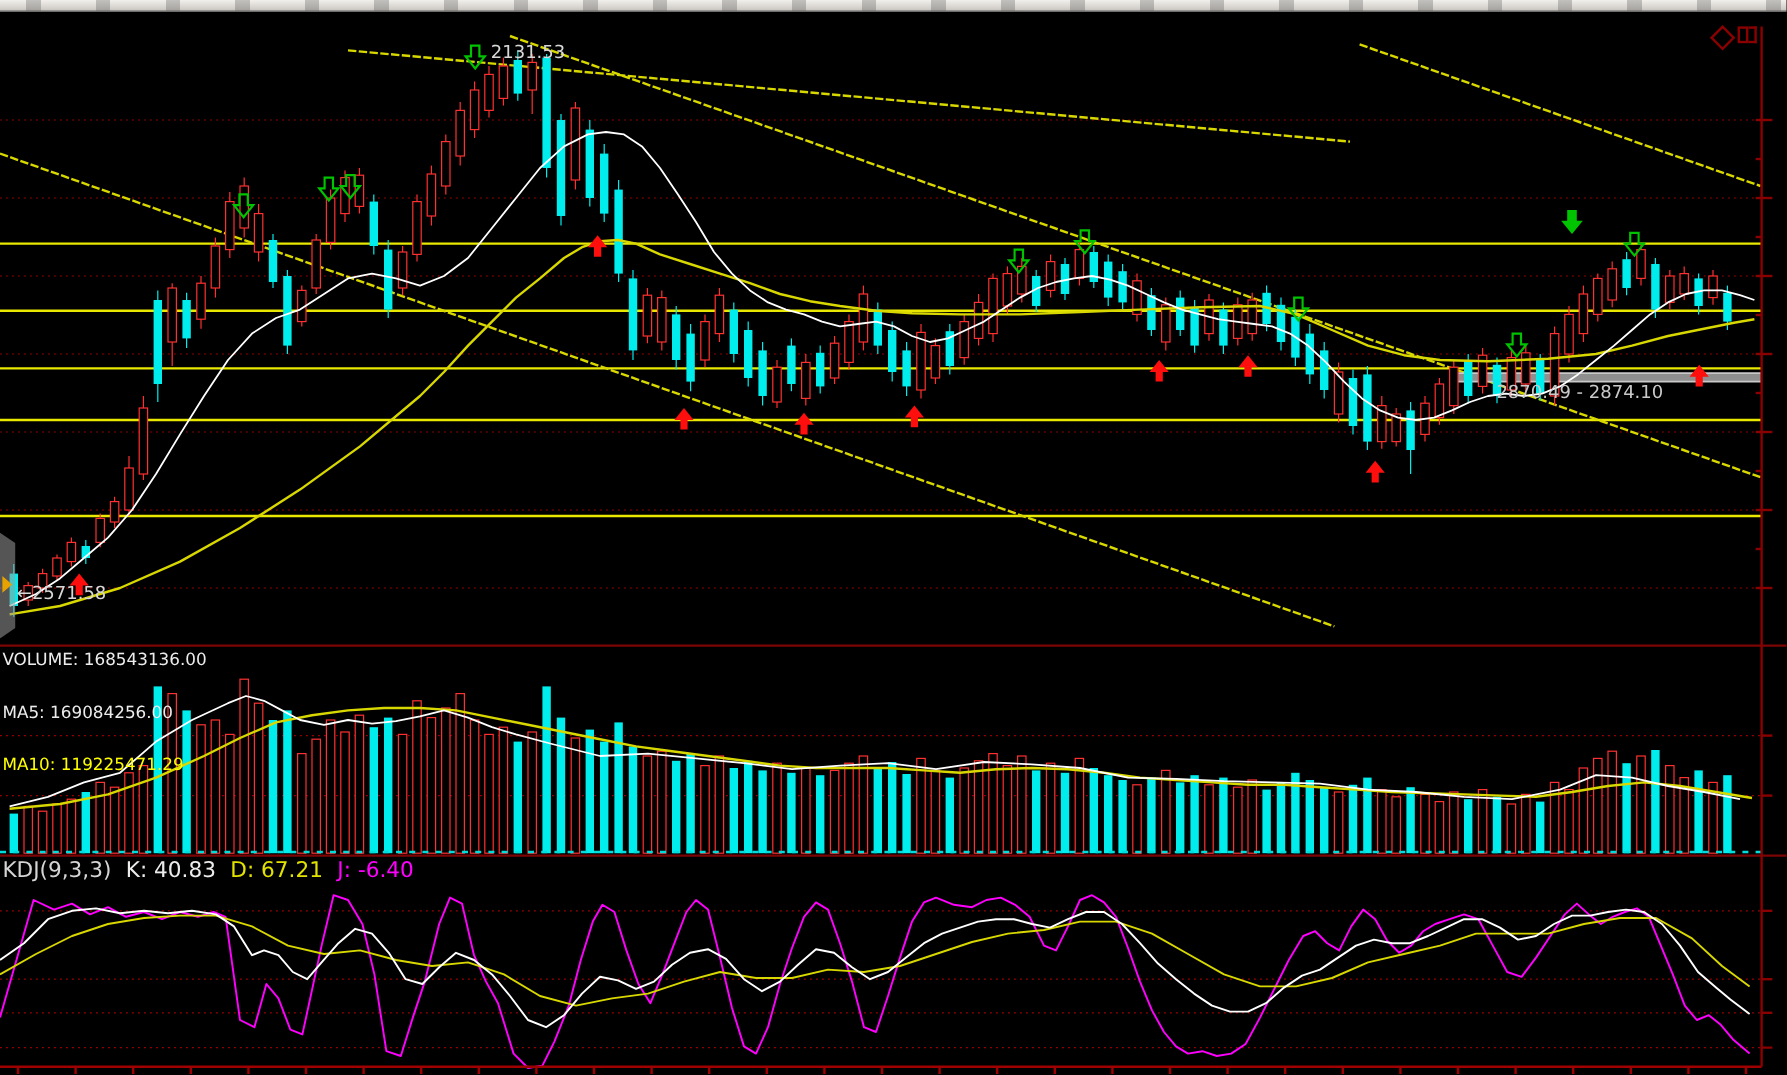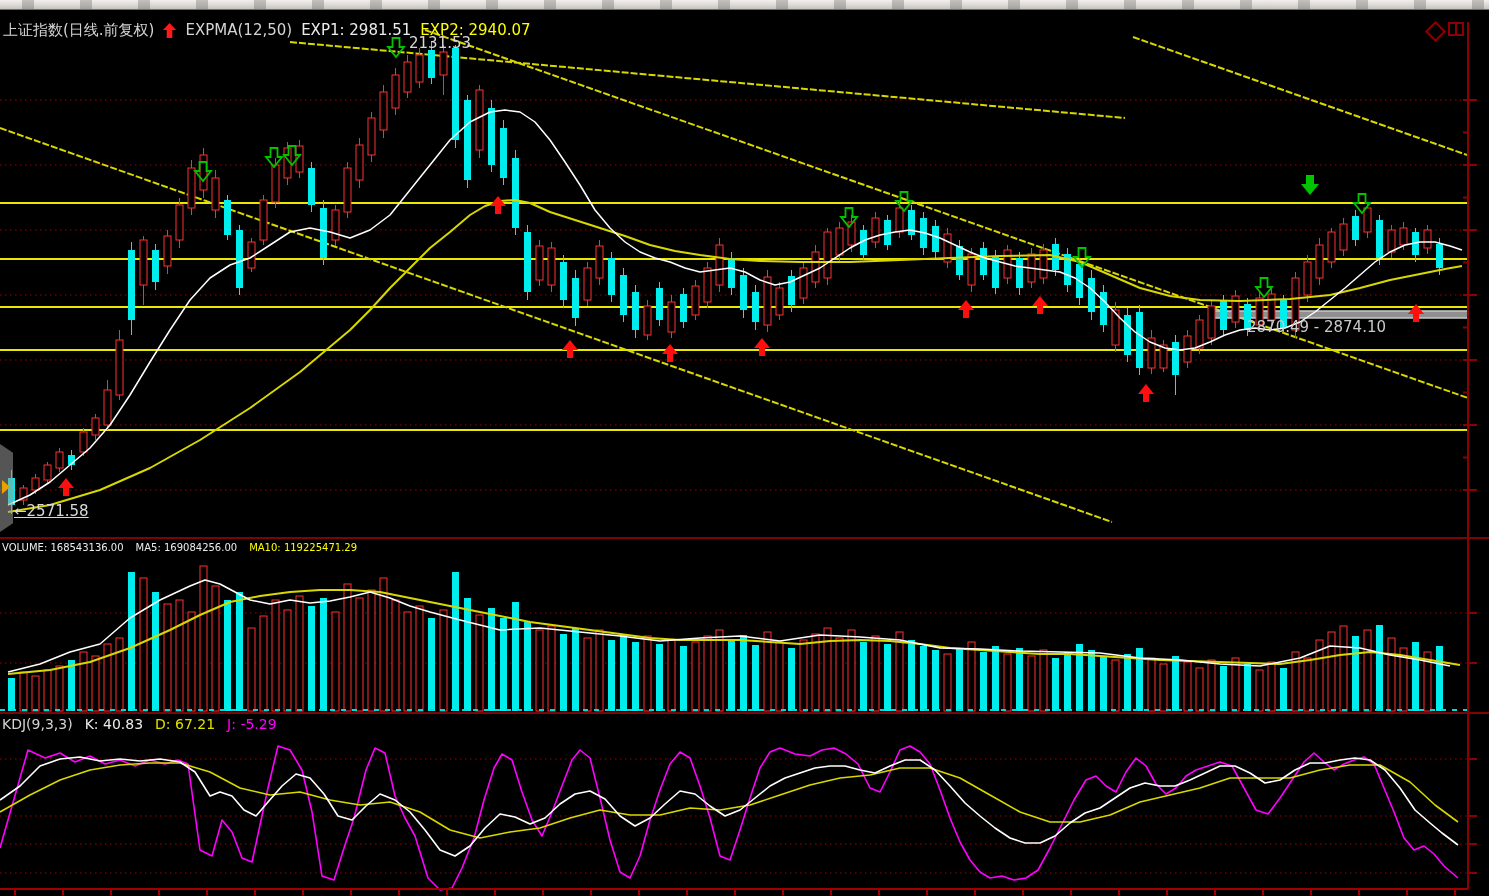--- a/index.html
+++ b/index.html
@@ -9,25 +9,25 @@
      background:linear-gradient(#f2f0ec,#d6d3ce 70%,#c6c3bd);
      border-bottom:1px solid #6e6e6e;}
   .toolbar .smudge{position:absolute;left:0;top:0;width:100%;height:100%;
      background:repeating-linear-gradient(90deg,transparent 0 22px,rgba(70,70,70,.28) 22px 34px,transparent 34px 58px);}
   #chart-svg{position:absolute;left:0;top:0;display:block;}
   .overlay{position:absolute;white-space:nowrap;line-height:1;}
   .title-row{left:3px;top:23px;font-size:15px;display:flex;align-items:center;gap:9px;}
   .t-gray{color:#d4d4d4;} .t-white{color:#ececec;} .t-yellow{color:#ffff00;}
   .t-magenta{color:#ff00ff;} .t-dyellow{color:#e2e200;}
   .arrow-up-icon{display:inline-flex;align-items:center;}
-  .vol-row{left:2px;top:543px;font-size:10px;display:flex;gap:12px;}
-  .kdj-row{left:2px;top:717px;font-size:14px;display:flex;gap:12px;}
+  .vol-row{left:2px;top:543px;font-size:14px;display:flex;gap:30px;flex-direction:column;}
+  .kdj-row{left:2px;top:717px;font-size:18px;display:flex;gap:12px;}
   .anno{color:#d8d8d8;font-size:15px;}
   .anno-peak{left:409px;top:36px;}
-  .anno-low{left:14px;top:504px;text-decoration:underline;}
+  .anno-low{left:14px;top:487px;}
   .anno-gap{left:1247px;top:320px;color:#c9c9c9;text-align:center;}
   .x1-label{left:1469px;top:692px;color:#fde047;font-size:12px;margin-left:40px;}
   .drawer-handle{position:absolute;left:0;top:444px;width:13px;height:88px;
      background:rgba(155,155,155,.55);
      clip-path:polygon(0 0,100% 10%,100% 90%,0 100%);}
   .drawer-handle .tri{position:absolute;left:2px;top:36px;width:0;height:0;
      border-top:7px solid transparent;border-bottom:7px solid transparent;
      border-left:8px solid #e8a200;}
   .icon-diamond{position:absolute;left:1428px;top:24px;width:11px;height:11px;
      border:2px solid #8b0000;transform:rotate(45deg);}
@@ -512,47 +512,36 @@
       <line x1="1119" y1="889" x2="1119" y2="895" stroke="#a00000" stroke-width="2"></line>
       <line x1="1167" y1="889" x2="1167" y2="895" stroke="#a00000" stroke-width="2"></line>
       <line x1="1215" y1="889" x2="1215" y2="895" stroke="#a00000" stroke-width="2"></line>
       <line x1="1263" y1="889" x2="1263" y2="895" stroke="#a00000" stroke-width="2"></line>
       <line x1="1311" y1="889" x2="1311" y2="895" stroke="#a00000" stroke-width="2"></line>
       <line x1="1359" y1="889" x2="1359" y2="895" stroke="#a00000" stroke-width="2"></line>
       <line x1="1407" y1="889" x2="1407" y2="895" stroke="#a00000" stroke-width="2"></line>
       <line x1="1455" y1="889" x2="1455" y2="895" stroke="#a00000" stroke-width="2"></line>
     </svg>
 
-  <div class="overlay title-row">
-    <span class="t-gray">上证指数(日线.前复权)</span>
-    <span class="arrow-up-icon">
-        <svg width="13" height="15" viewBox="0 0 13 15">
-          <path d="M6.5 0 L13 7 H9.3 V15 H3.7 V7 H0 Z" fill="#ff1a1a"></path>
-        </svg>
-      </span>
-    <span class="t-gray">EXPMA(12,50)</span>
-    <span class="t-white">EXP1: 2981.51</span>
-    <span class="t-yellow">EXP2: 2940.07</span>
-  </div>
 
   <div class="overlay anno anno-peak">2131.53</div>
   <div class="overlay anno anno-low">←2571.58</div>
   <div class="overlay anno anno-gap">2870.49 - 2874.10</div>
 
   <div class="overlay vol-row">
     <span class="t-white">VOLUME: 168543136.00</span>
     <span class="t-white">MA5: 169084256.00</span>
     <span class="t-yellow">MA10: 119225471.29</span>
   </div>
 
   <div class="overlay kdj-row">
     <span class="t-gray">KDJ(9,3,3)</span>
     <span class="t-white">K: 40.83</span>
     <span class="t-dyellow">D: 67.21</span>
-    <span class="t-magenta">J: -5.29</span>
+    <span class="t-magenta">J: -6.40</span>
   </div>
 
   <div class="overlay x1-label">X1</div>
 
   <div class="drawer-handle">
     <div class="tri"></div>
   </div>
 
   <div class="icon-diamond"></div>
   <div class="icon-window">

